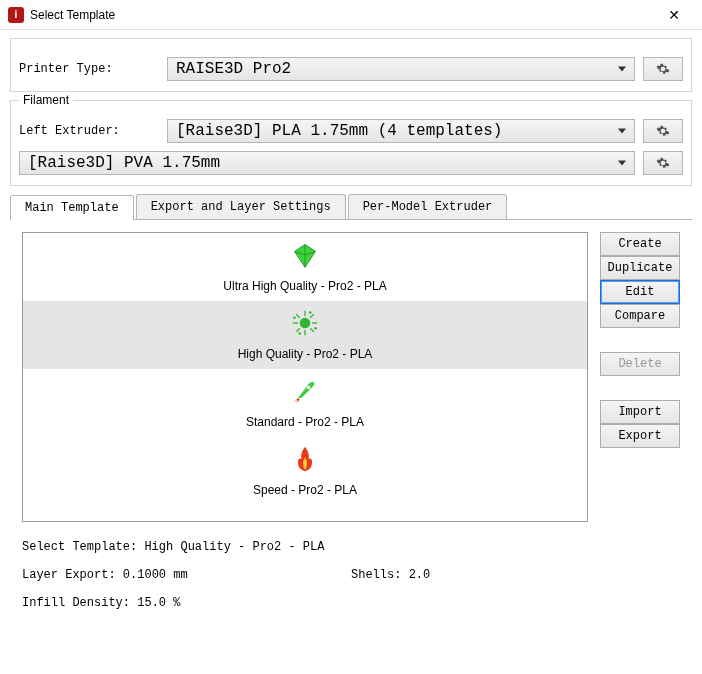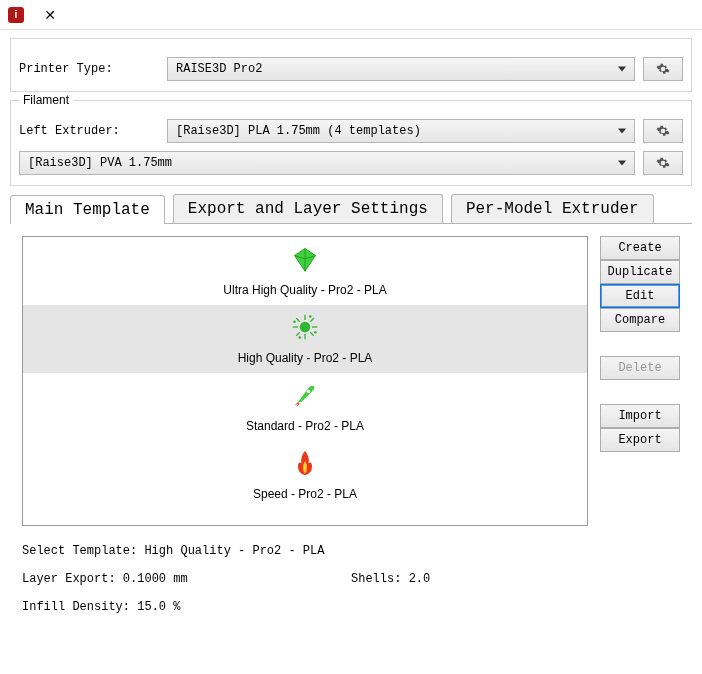--- a/index.html
+++ b/index.html
@@ -62,21 +62,21 @@
     .dropdown {
       flex: 1;
       height: 24px;
       background: linear-gradient(#f5f5f5, #e5e5e5);
       border: 1px solid #b5b5b5;
       display: flex;
       align-items: center;
       padding: 0 8px;
       position: relative;
       font-family: "Courier New", monospace;
-      font-size: 12px;
+      font-size: 16px;
       cursor: pointer;
     }
     .dropdown-arrow {
       position: absolute;
       right: 8px; top: 50%; transform: translateY(-50%);
       width: 0; height: 0;
       border-left: 4px solid transparent;
       border-right: 4px solid transparent;
       border-top: 5px solid #333;
     }
@@ -92,22 +92,22 @@
       display: flex;
       border-bottom: 1px solid #b5b5b5;
       margin-bottom: 0;
     }
     .tab {
       padding: 5px 14px;
       border: 1px solid #b5b5b5;
       border-bottom: none;
       background: #f0f0f0;
       font-family: "Courier New", monospace;
-      font-size: 16px;
-      margin-right: 8px;
+      font-size: 12px;
+      margin-right: 2px;
       cursor: pointer;
       border-radius: 3px 3px 0 0;
     }
     .tab.active {
       background: #fff;
       position: relative;
       top: 1px;
     }
     .tab-content {
       padding: 12px;
@@ -165,20 +165,21 @@
       gap: 10px;
     }
     .footer-spacer { flex: 1; }
   </style>
 </head>
 <body>
 
 <div class="window">
   <div class="titlebar">
     <div class="titlebar-icon">i</div>
+    <div class="titlebar-text">Select Template</div>
     <div class="titlebar-close">✕</div>
   </div>
 
   <div class="content">
 
     <div class="group-frame">
       <div class="form-row">
         <div class="form-label">Printer Type:</div>
         <div class="dropdown">
           <span>RAISE3D Pro2</span>

